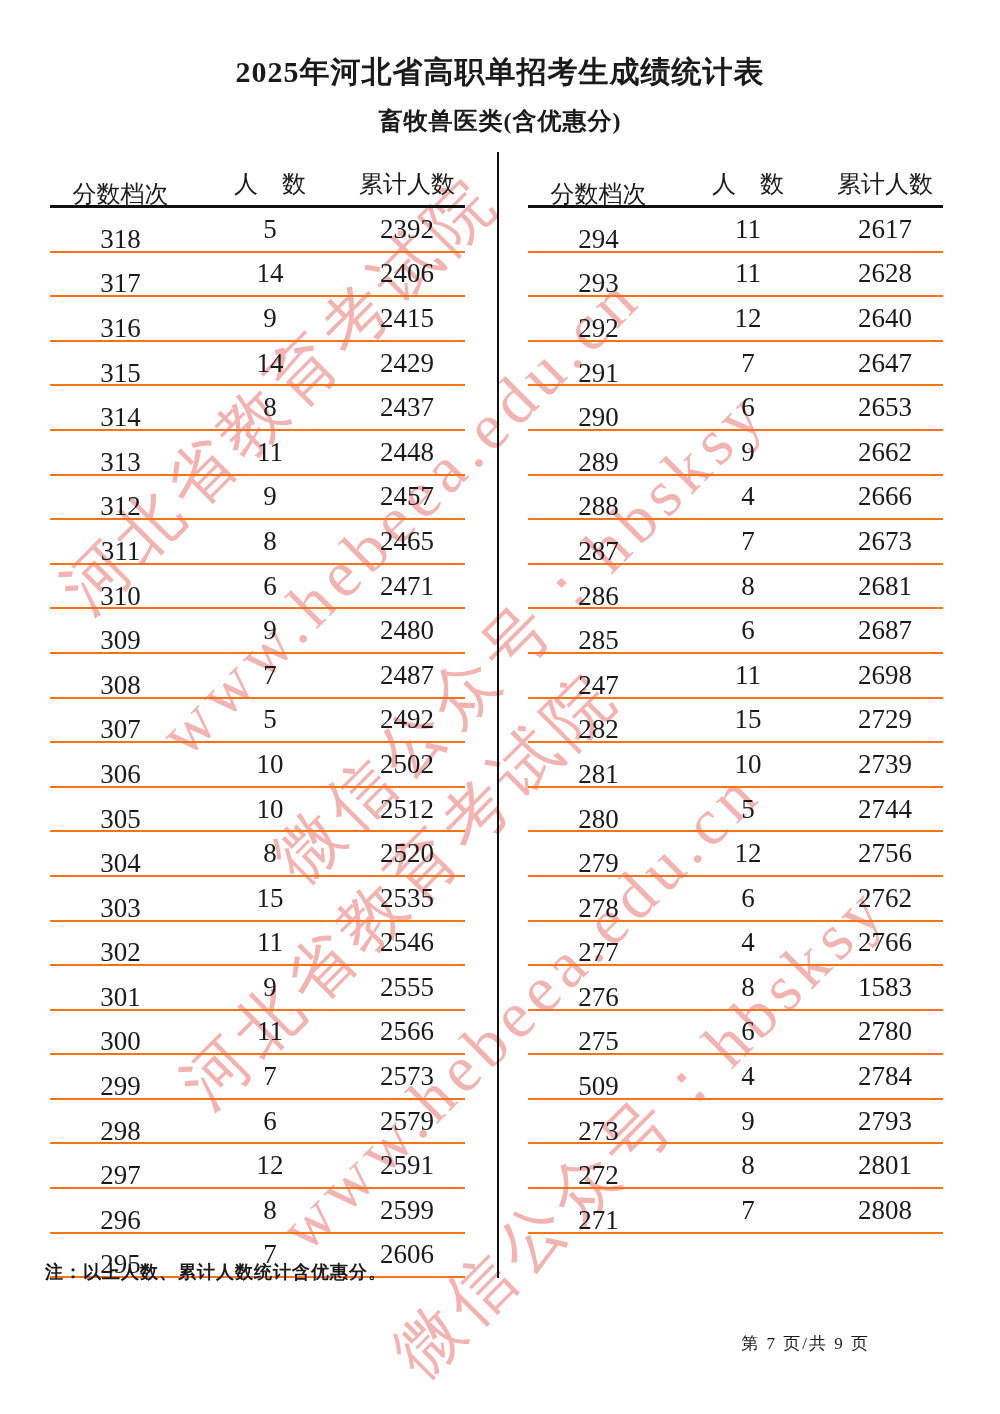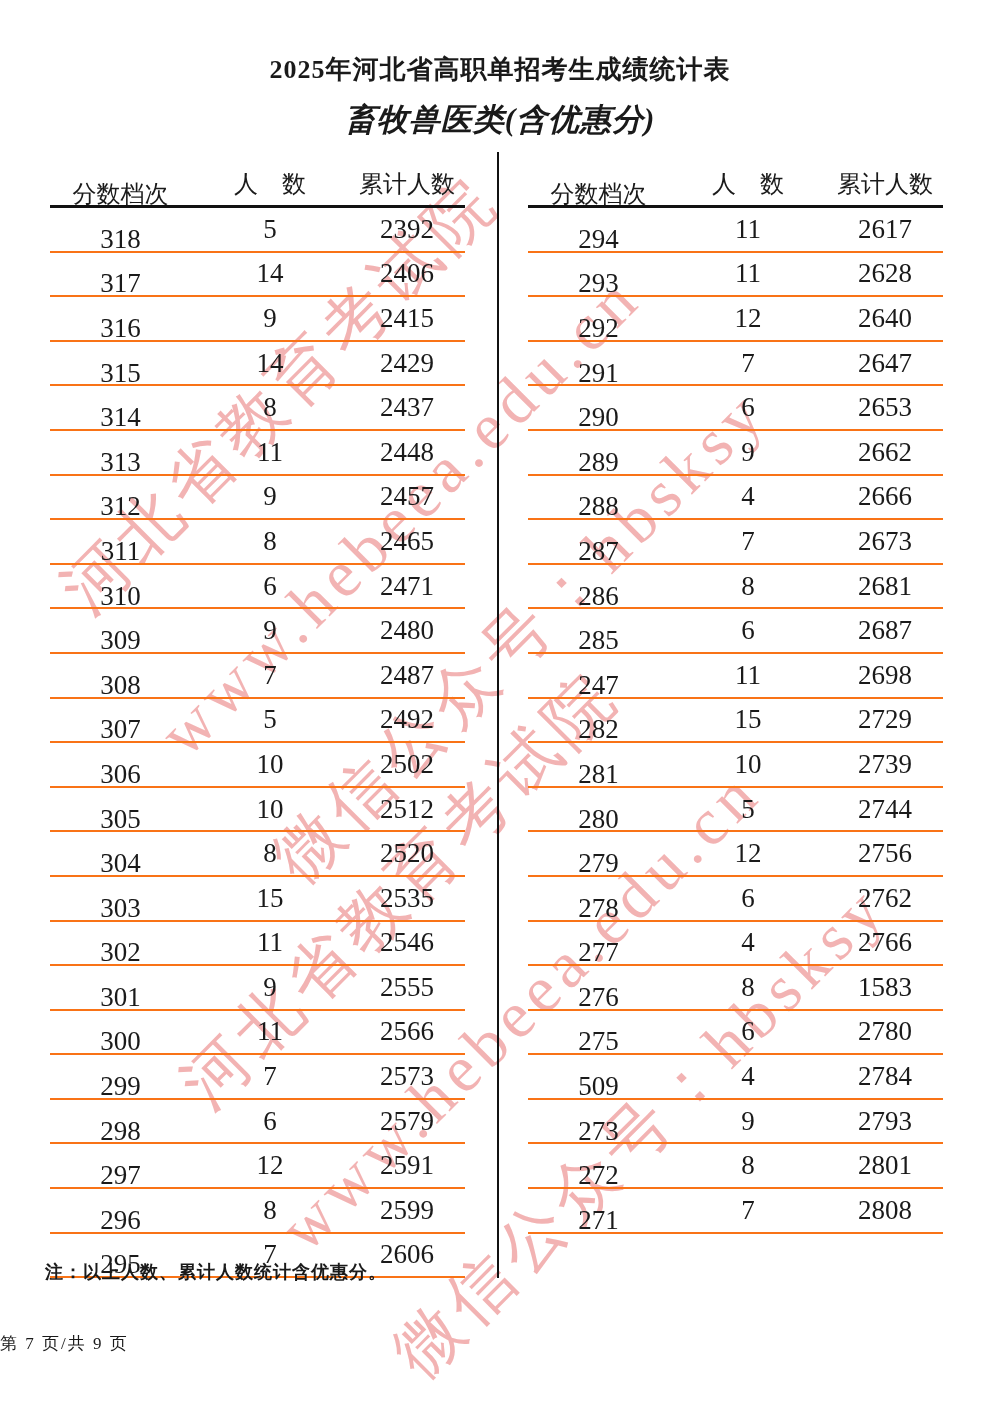--- a/index.html
+++ b/index.html
@@ -30,29 +30,28 @@
   }
   .wm1 { left:400px; top:515px; }
   .wm2 { left:520px; top:1010px; }
 
   
   .content { position:relative; z-index:1; }
 
   .title {
     margin:0; padding-top:52px;
     text-align:center;
-    font-size:26px; font-weight:700;
+    font-size:30px; font-weight:700;
     letter-spacing:1px;
   }
   .subtitle {
     margin:0; padding-top:12px;
     text-align:center;
-    font-size:31px; font-weight:700;
+    font-size:24px; font-weight:700;
     letter-spacing:1px;
-    font-style:italic;
   }
 
   .score-table { position:absolute; width:415px; }
   .table-left  { left:50px;  top:163px; }
   .table-right { left:528px; top:163px; }
 
   .vdivider {
     position:absolute;
     left:497px; top:152px;
     width:2px; height:1126px;
@@ -81,21 +80,21 @@
 
   .note {
     position:absolute;
     left:45px; top:1260px;
     font-size:18px; font-weight:700;
     letter-spacing:1px;
   }
   .page-footer {
     position:absolute;
     left:0; top:1332px; width:870px;
-    text-align:left;
+    text-align:right;
     font-size:17px;
     letter-spacing:2px;
   }
 </style>
 </head>
 <body>
 
 <div class="watermark-layer">
   <div class="wm wm1" style="color: rgb(231, 105, 105);">
     <span class="wm-line">河北省教育考试院</span>

